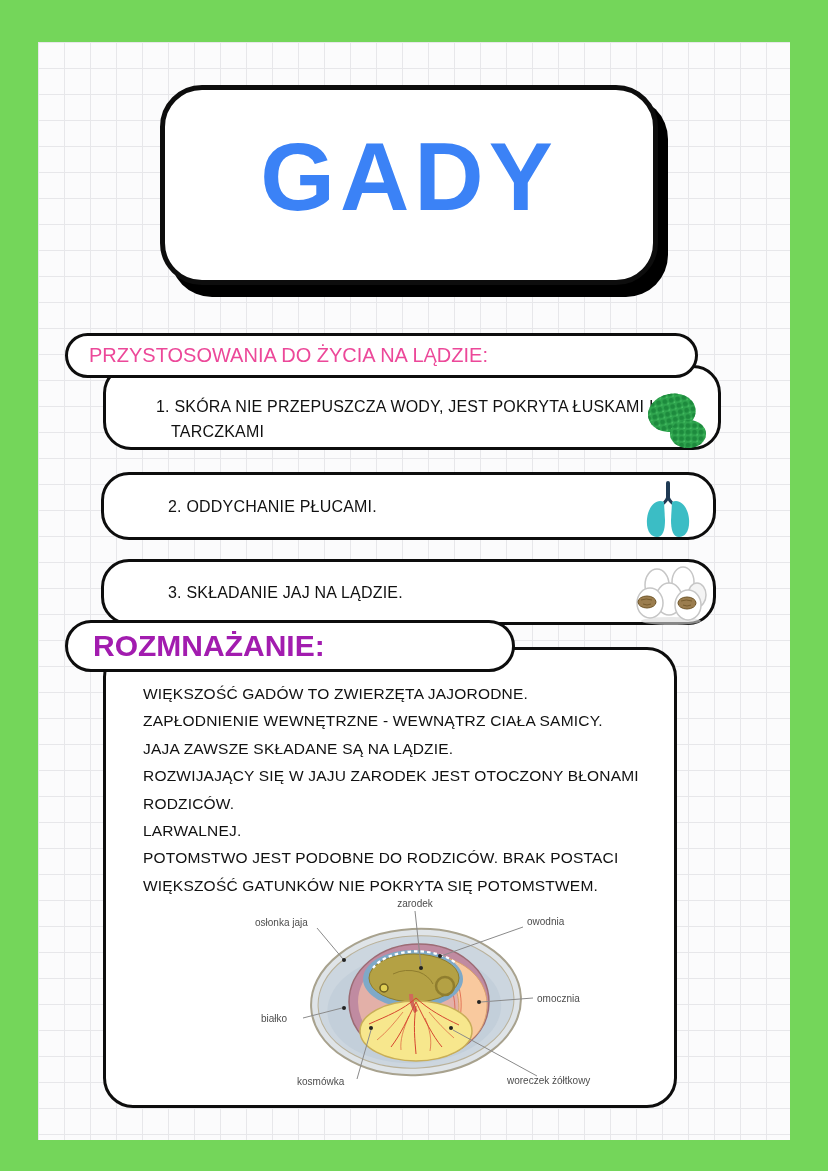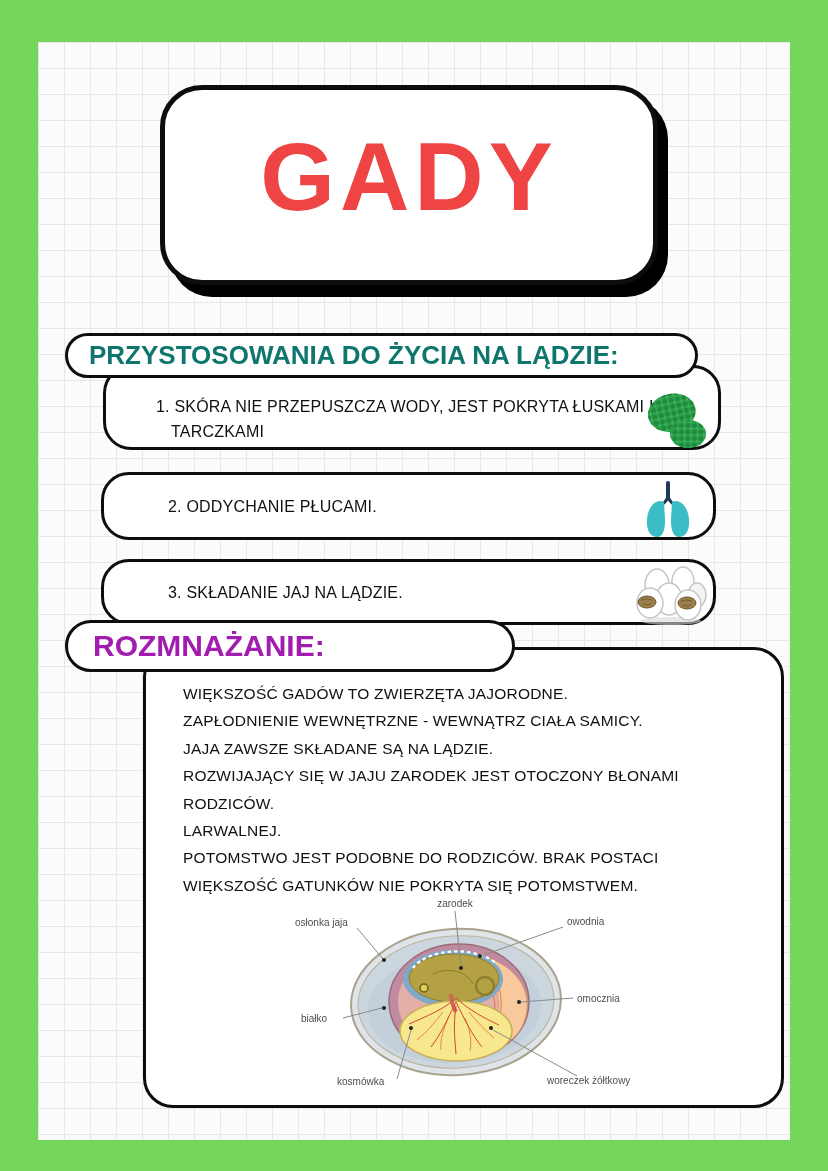--- a/index.html
+++ b/index.html
@@ -18,30 +18,30 @@
   }
 
   .title-card {
     position:absolute; left:160px; top:85px; width:498px; height:200px;
     background:#fff; border:5px solid #0d0d0d; border-radius:42px;
     box-shadow:10px 12px 0 #000;
     display:flex; align-items:center; justify-content:center;
     z-index:5;
   }
   .title-text {
-    color:#ef4444; font-size:96px; font-weight:bold; letter-spacing:5px;
+    color:#3b82f6; font-size:96px; font-weight:bold; letter-spacing:5px;
     transform:translateY(-8px);
   }
 
   .pill {
     position:absolute; background:#fff; border:3.5px solid #0d0d0d;
     display:flex; align-items:center; z-index:4;
   }
   .pill-adaptations { left:65px; top:333px; width:633px; height:45px; border-radius:24px; padding-left:21px; }
-  .pill-adaptations .pill-text { font-size:26px; font-weight:bold; color:#0f766e; }
+  .pill-adaptations .pill-text { font-size:20px; font-weight:normal; color:#ec4899; }
   .pill-reproduction { left:65px; top:620px; width:450px; height:52px; border-radius:27px; padding-left:25px; }
   .pill-reproduction .pill-text { font-size:30px; font-weight:bold; color:#a21caf; }
 
   .item-box {
     position:absolute; background:#fff; border:3.5px solid #0d0d0d; border-radius:28px; z-index:2;
   }
   .item-1 { left:103px; top:365px; width:618px; height:85px; }
   .item-2 { left:101px; top:472px; width:615px; height:68px; }
   .item-3 { left:101px; top:559px; width:615px; height:66px; }
 
@@ -49,22 +49,22 @@
   .item-1 .item-text { left:50px; top:26px; }
   .item-1 .item-line2 { padding-left:15px; }
   .item-2 .item-text, .item-3 .item-text { left:64px; top:50%; transform:translateY(-50%); }
 
   .item-icon { position:absolute; z-index:3; }
   .icon-scales { right:8px; top:22px; }
   .icon-lungs { right:22px; top:6px; }
   .icon-eggs  { right:6px; top:3px; }
 
   .big-box {
-    position:absolute; left:103px; top:647px; width:641px; height:461px;
-    background:#fff; border:3.5px solid #0d0d0d; border-radius:30px; z-index:2;margin-left:40px;
+    position:absolute; left:103px; top:647px; width:574px; height:461px;
+    background:#fff; border:3.5px solid #0d0d0d; border-radius:30px; z-index:2;
   }
   .repro-lines { position:absolute; left:37px; top:30px; }
   .repro-line { font-size:15.5px; color:#111; line-height:27.4px; letter-spacing:0.2px; white-space:nowrap; }
 
   .egg-diagram { position:absolute; left:147px; top:244px; width:340px; height:212px; }
 
   .label-text { font-size:10px; fill:#4d4d4d; }
 </style>
 </head>
 <body>

